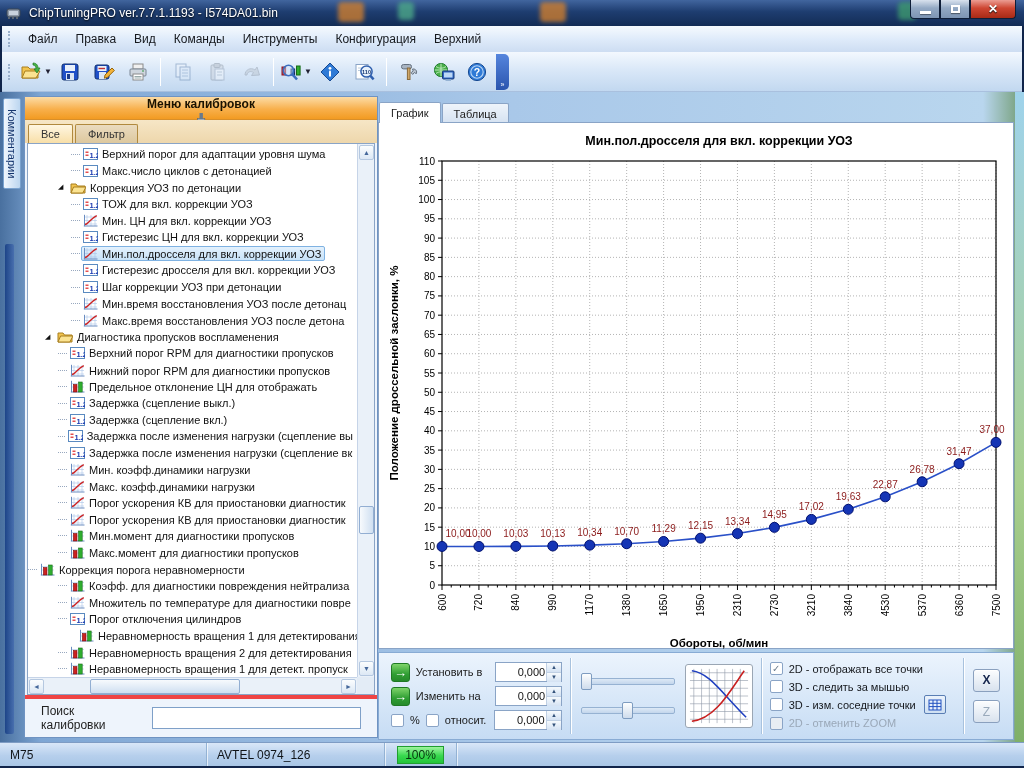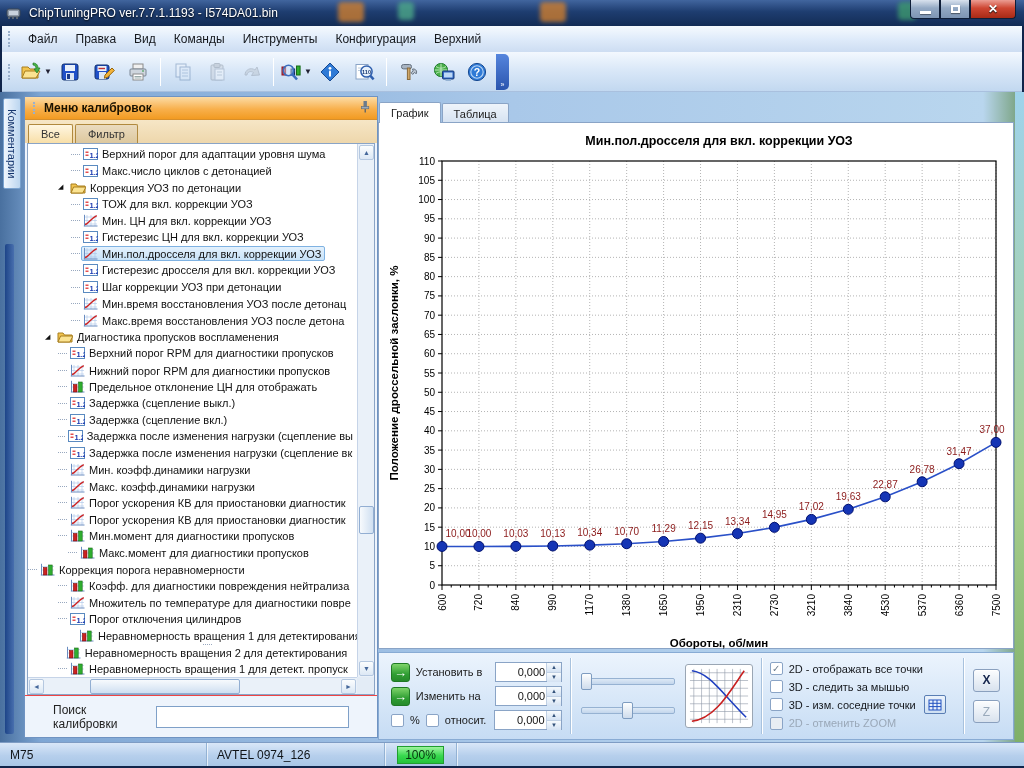--- a/index.html
+++ b/index.html
@@ -49,21 +49,21 @@
   .left-strip { position:absolute; left:0; top:2px; width:24px; bottom:2px; }
   .vtab { position:absolute; left:3px; top:4px; writing-mode:vertical-rl; font-size:11px; color:#14356d;
     background:linear-gradient(90deg,#f0f6fd,#bcd6f0); border:1px solid #7aa2cf; padding:10px 2px; border-radius:2px; }
   .strip-bar { position:absolute; left:5px; top:150px; bottom:6px; width:9px;
     background:linear-gradient(90deg,#1d4488,#486fae); border-radius:2px; }
 
   
   .left-panel { position:absolute; left:24px; top:4px; width:354px; bottom:4px;
     border:1px solid #6f93c2; background:#eef4fc; display:flex; flex-direction:column; }
   .panel-header { height:23px; background:linear-gradient(#fcdCA6,#f8b04c 55%,#f29b22);
-    border-bottom:1px solid #d88f2a; display:flex; align-items:center; padding:0 6px; }
+    border-bottom:1px solid #d88f2a; display:flex; align-items:center; padding:0 6px;flex-direction:column; }
   .panel-header .ph-title { font-weight:bold; font-size:12px; color:#1a1200; flex:1; }
   .panel-tabs { height:23px; background:linear-gradient(#f6e6c6,#eed7ac); display:flex; align-items:flex-end; padding:2px 3px 0; }
   .ptab { font-size:11px; padding:3px 12px; border:1px solid #b0893e; border-bottom:none; border-radius:2px 2px 0 0;
     background:linear-gradient(#eadbc0,#ddc89e); color:#333; margin-right:2px; }
   .ptab.active { background:linear-gradient(#fef6e2,#f8dfa8); font-weight:normal; }
   .tree-wrap { flex:1; position:relative; margin:0 2px; background:#fff; border:1px solid #8aa4c6; overflow:hidden; }
   .tree { position:absolute; left:0; top:0; right:17px; bottom:17px; overflow:hidden; padding-top:2px; }
   .tree-row { height:16.6px; display:flex; align-items:center; font-size:11px; white-space:nowrap; color:#111; }
   .guide { width:9px; height:1px; border-top:1px dotted #98a8bf; margin-right:1px; }
   .expander { width:10px; font-size:7px; color:#111; line-height:10px; }
@@ -72,22 +72,22 @@
   .t-icon { display:inline-flex; margin-right:4px; }
   .vscroll { position:absolute; right:0; top:0; bottom:17px; width:17px; background:#eaf1f9; border-left:1px solid #c6d4e8; }
   .hscroll { position:absolute; left:0; right:17px; bottom:0; height:17px; background:#eaf1f9; border-top:1px solid #c6d4e8; }
   .scorner { position:absolute; right:0; bottom:0; width:17px; height:17px; background:#e3ecf6; }
   .sbtn { position:absolute; width:15px; height:15px; display:flex; align-items:center; justify-content:center;
     font-size:7px; color:#44679a; background:linear-gradient(#fbfdfe,#dce8f5); border:1px solid #b5c8e0; border-radius:2px; margin:1px; }
   .vthumb { position:absolute; left:1px; width:15px; height:28px; top:68%;
     background:linear-gradient(90deg,#f7fafd,#cfdff1); border:1px solid #92aed2; border-radius:2px; }
   .hthumb { position:absolute; top:1px; height:15px; left:62px; width:150px;
     background:linear-gradient(#f7fafd,#cfdff1); border:1px solid #92aed2; border-radius:2px; }
-  .search-row { height:42px; border-top:1px solid #ef4444; background:#eef4fc;
-    display:flex; align-items:center; padding:0 28px; gap:12px; font-size:12px; color:#222; }
+  .search-row { height:42px; border-top:4px solid #ef4444; background:#eef4fc;
+    display:flex; align-items:center; padding:0 16px; gap:12px; font-size:12px; color:#222; }
   .search-row input { width:212px; height:22px; border:1px solid #7fa0c8; font-size:12px; padding:0 4px; background:#fff; }
 
   
   .right-panel { position:absolute; left:378px; top:8px; width:636px; bottom:2px; display:flex; flex-direction:column; }
   .rtabs { height:23px; display:flex; align-items:flex-end; padding-left:1px; }
   .rtab { font-size:11px; padding:4px 11px 3px; border:1px solid #8aa4c6; border-bottom:none;
     background:linear-gradient(#eef4fb,#d5e2f1); border-radius:2px 2px 0 0; margin-right:1px; color:#222; }
   .rtab.active { background:#fff; position:relative; z-index:3; padding-bottom:4px; }
   .chart-page { flex:1; background:#fff; border:1px solid #8aa4c6; margin-top:-1px; position:relative; z-index:1; }
   .chart-svg { position:absolute; left:5px; top:4px; }
@@ -720,21 +720,21 @@
                   </g>
                   <line x1="1.5" y1="0.8" x2="1.5" y2="12.2" stroke="#6a8cc0"></line>
                   <line x1="0.8" y1="12" x2="14.5" y2="12" stroke="#6a8cc0"></line>
                   <rect x="3.4" y="4.5" width="3.6" height="7.5" fill="#cc2222" stroke="#7a1010" stroke-width="0.6"></rect>
                   <rect x="8.6" y="2" width="3.6" height="10" fill="#2fae2f" stroke="#176a17" stroke-width="0.6"></rect>
                 </svg>
               </span>
               <span>Мин.момент для диагностики пропусков</span>
             </span>
           </div>
-          <div class="tree-row" style="padding-left: 40px;">
+          <div class="tree-row" style="padding-left: 30px;">
             <span class="guide"></span>
             <span class="t-hl">
               <span class="t-icon">
                 <svg width="15" height="13">
                   <g stroke="#aac4e8" stroke-width="0.6">
                     <line x1="1" y1="3.5" x2="14" y2="3.5"></line>
                     <line x1="1" y1="7" x2="14" y2="7"></line>
                   </g>
                   <line x1="1.5" y1="0.8" x2="1.5" y2="12.2" stroke="#6a8cc0"></line>
                   <line x1="0.8" y1="12" x2="14.5" y2="12" stroke="#6a8cc0"></line>
@@ -827,21 +827,21 @@
                   </g>
                   <line x1="1.5" y1="0.8" x2="1.5" y2="12.2" stroke="#6a8cc0"></line>
                   <line x1="0.8" y1="12" x2="14.5" y2="12" stroke="#6a8cc0"></line>
                   <rect x="3.4" y="4.5" width="3.6" height="7.5" fill="#cc2222" stroke="#7a1010" stroke-width="0.6"></rect>
                   <rect x="8.6" y="2" width="3.6" height="10" fill="#2fae2f" stroke="#176a17" stroke-width="0.6"></rect>
                 </svg>
               </span>
               <span>Неравномерность вращения 1 для детектирования</span>
             </span>
           </div>
-          <div class="tree-row" style="padding-left: 30px; flex-direction: column;">
+          <div class="tree-row" style="padding-left: 30px;">
             <span class="guide"></span>
             <span class="t-hl">
               <span class="t-icon">
                 <svg width="15" height="13">
                   <g stroke="#aac4e8" stroke-width="0.6">
                     <line x1="1" y1="3.5" x2="14" y2="3.5"></line>
                     <line x1="1" y1="7" x2="14" y2="7"></line>
                   </g>
                   <line x1="1.5" y1="0.8" x2="1.5" y2="12.2" stroke="#6a8cc0"></line>
                   <line x1="0.8" y1="12" x2="14.5" y2="12" stroke="#6a8cc0"></line>

